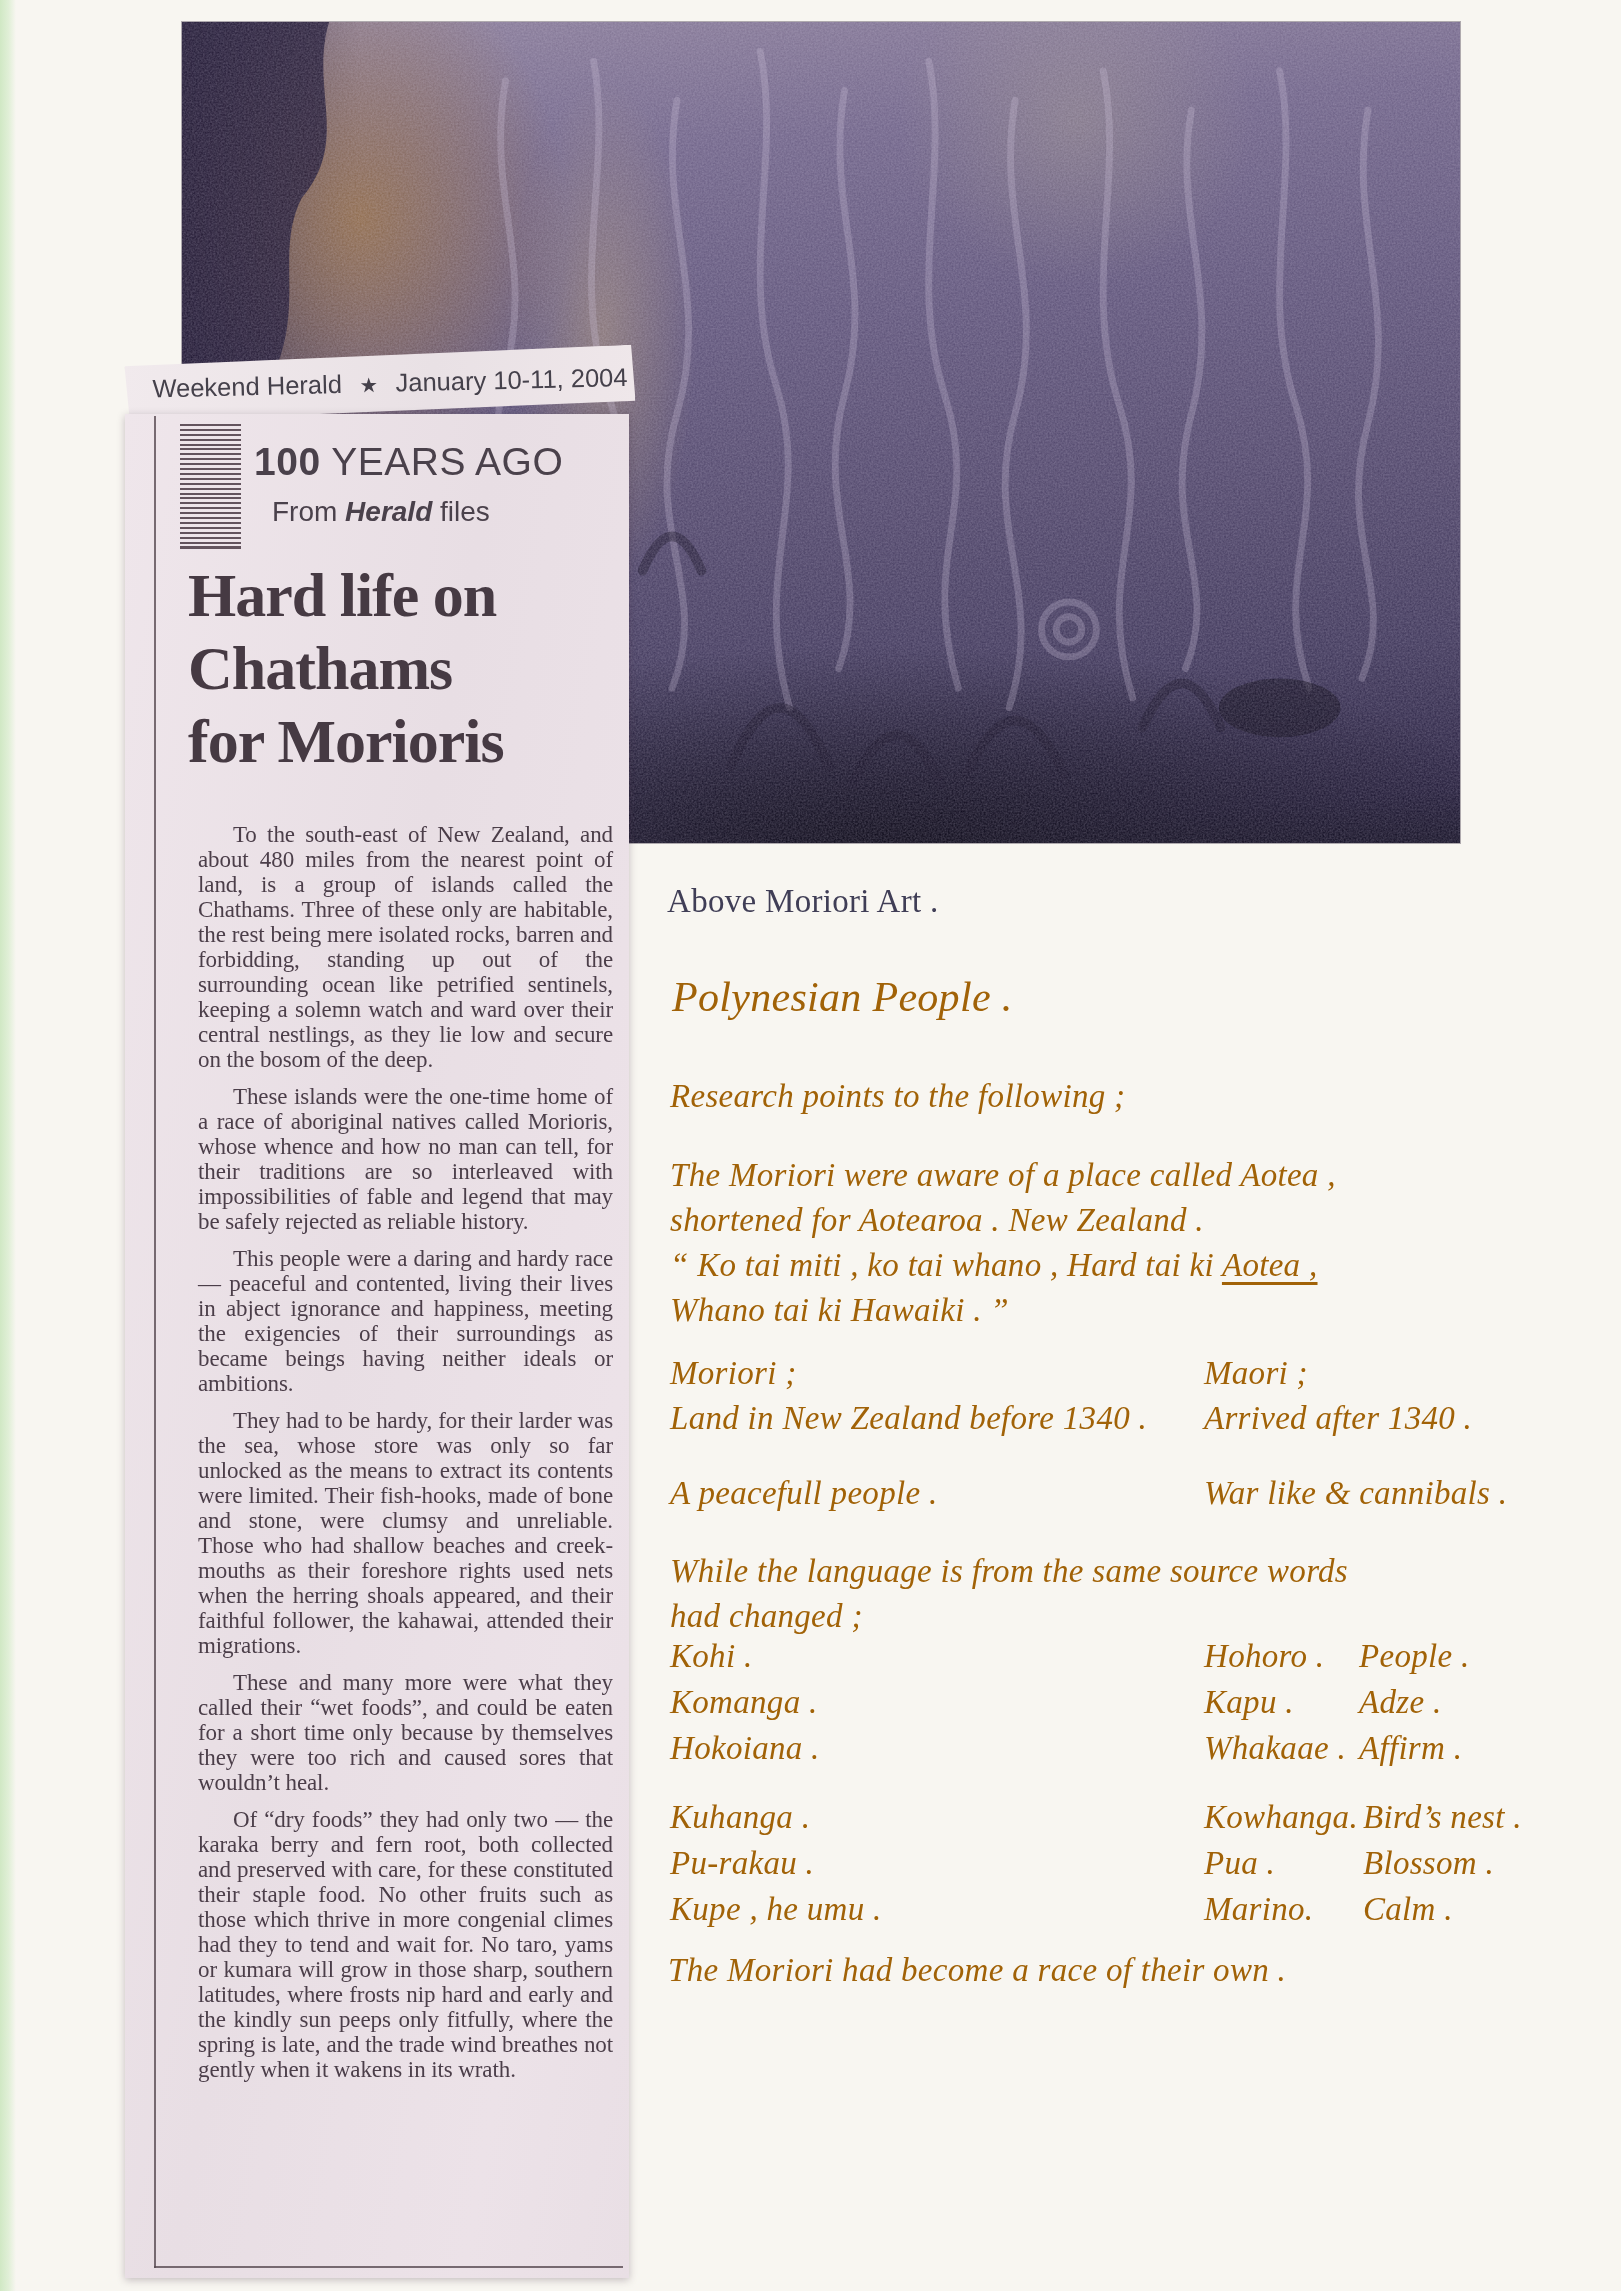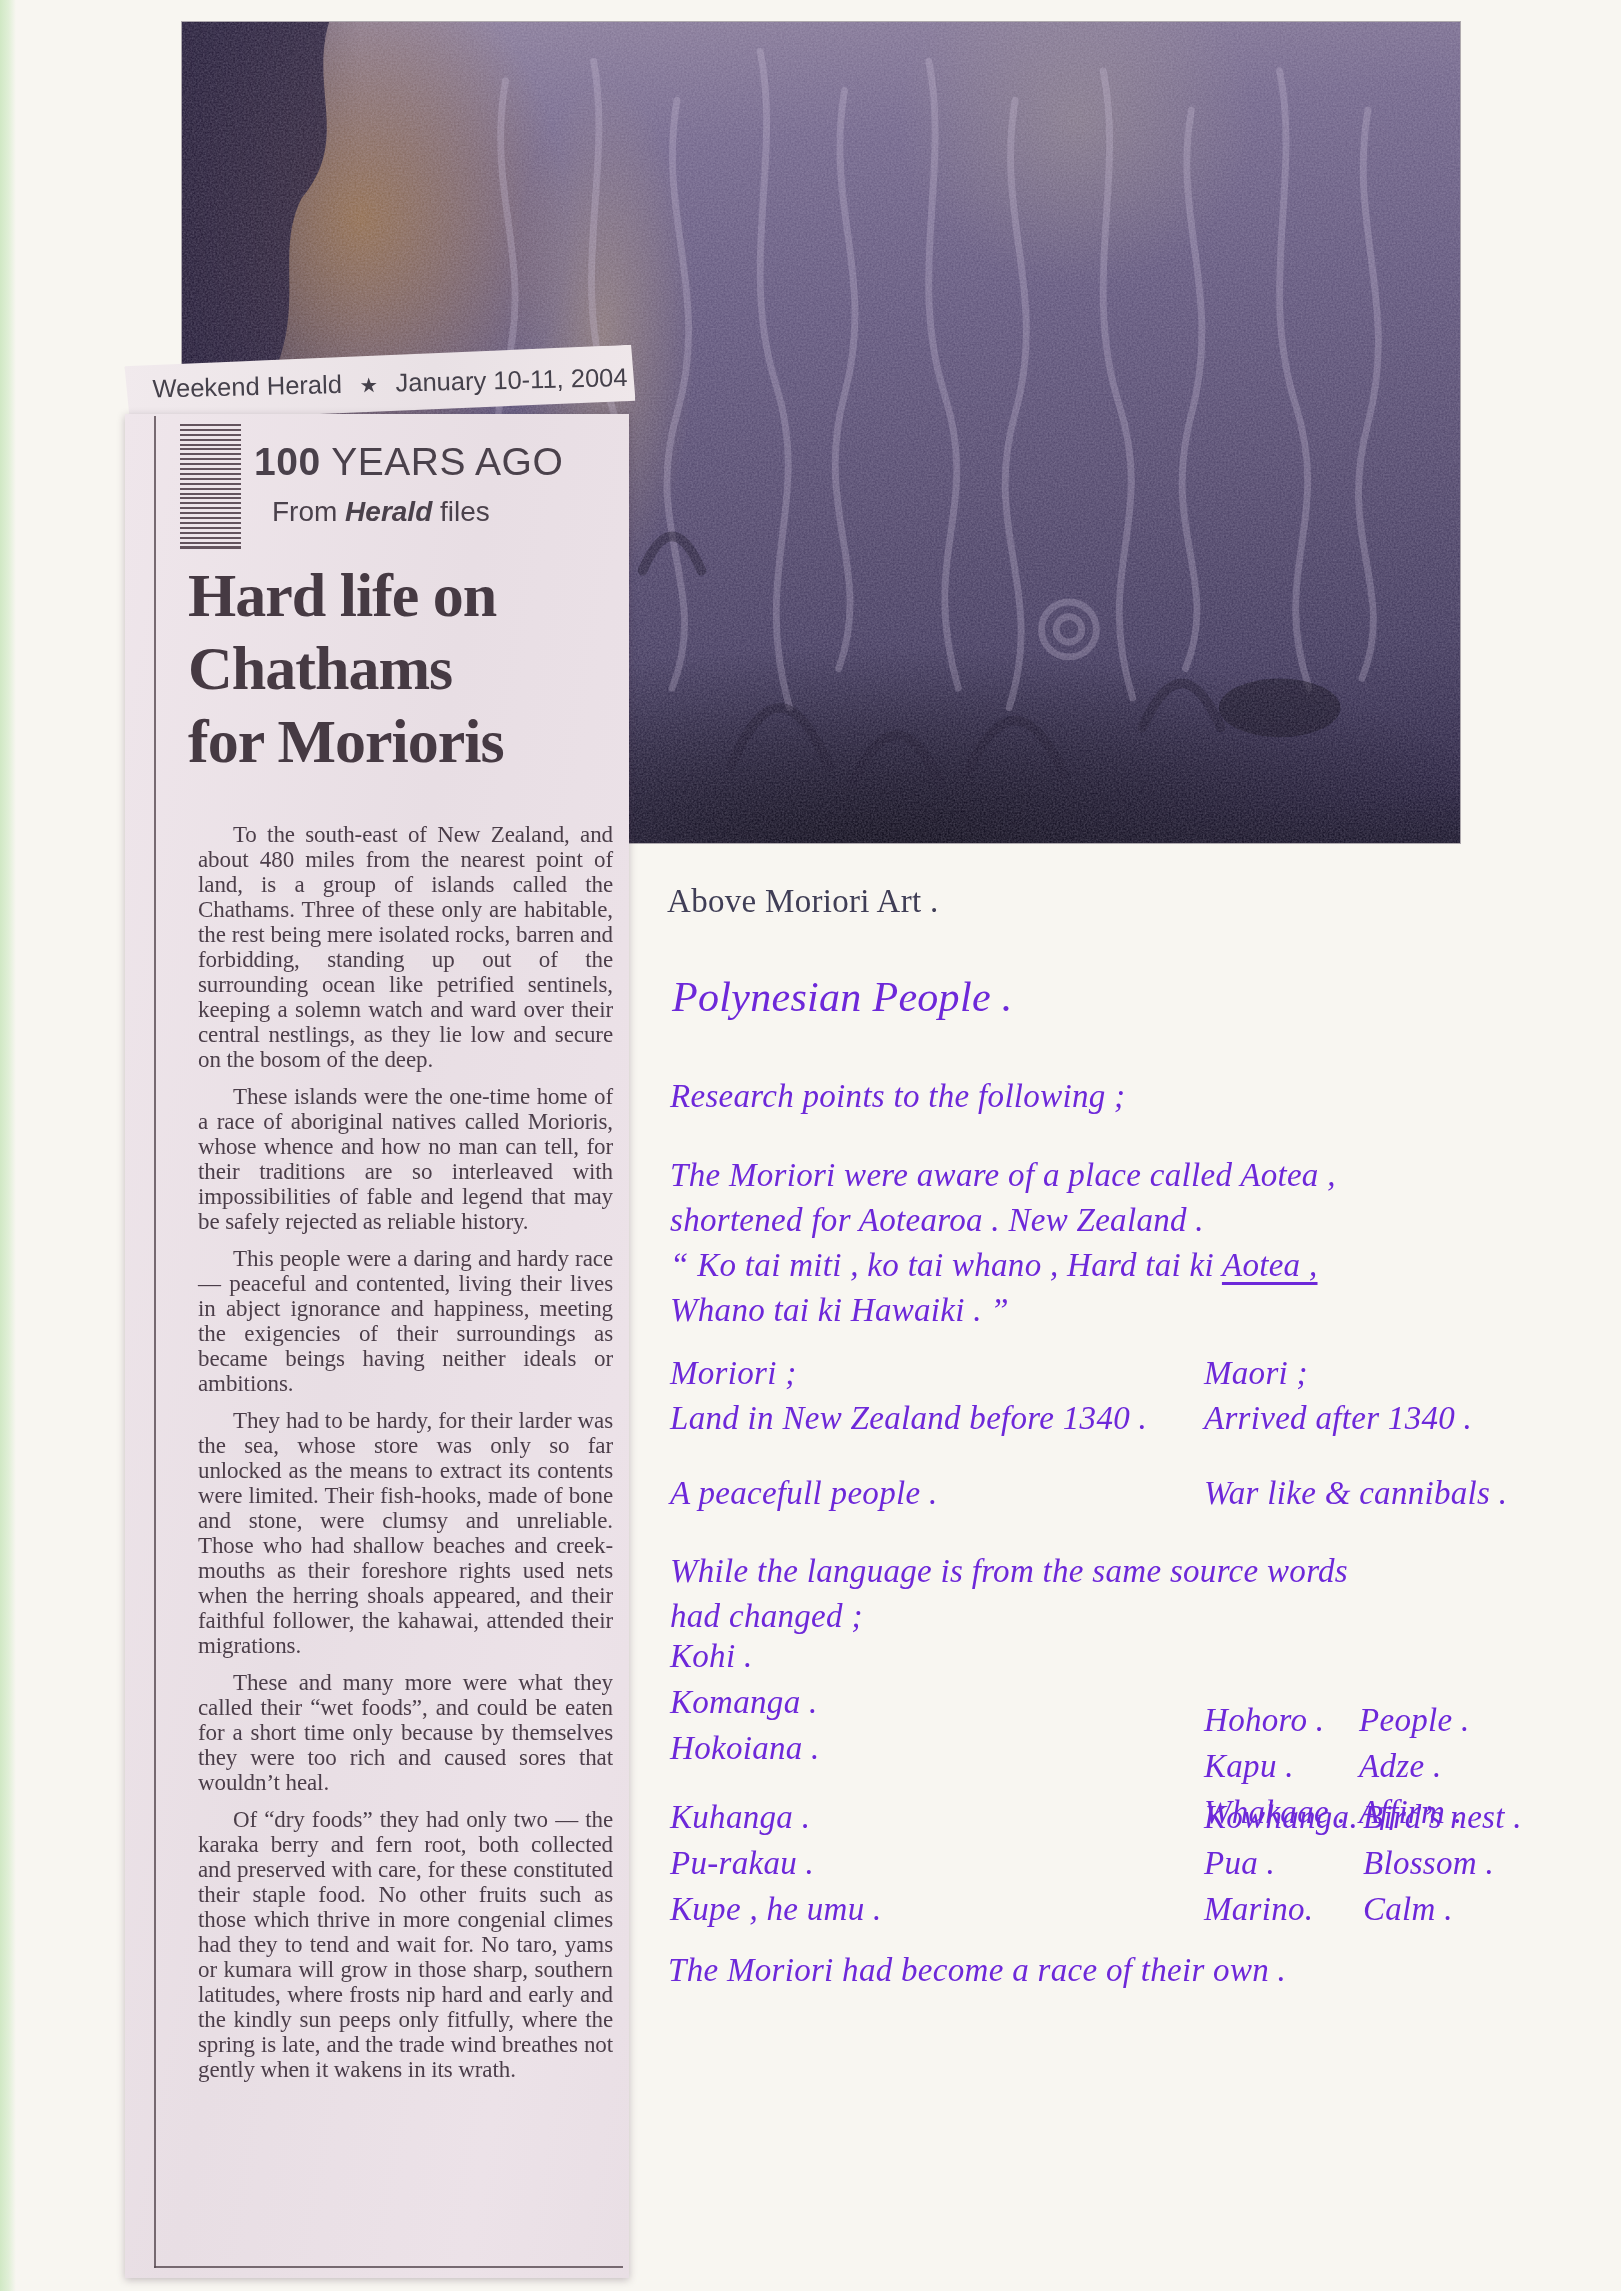--- a/index.html
+++ b/index.html
@@ -47,34 +47,34 @@
   .fromline { position:absolute; left:147px; top:82px; white-space:nowrap;
     font-family:"Liberation Sans","DejaVu Sans",sans-serif; font-size:28px; color:#4a414b; }
   .fromline .brand { font-weight:700; font-style:italic; }
   .headline { position:absolute; left:63px; top:145px; width:437px; margin:0;
     font-size:62px; line-height:73px; font-weight:700; letter-spacing:-1px; color:#463a43; }
   .bodycol { position:absolute; left:61px; top:396px; width:439px;
     font-size:23px; line-height:25px; text-align:justify; color:#4b3e49; letter-spacing:-0.1px; }
   .bodycol p { margin:12px; text-indent:35px; }
 
   
-  .note { position:absolute; font-style:italic; font-size:33px; color:#6d28d9;
+  .note { position:absolute; font-style:italic; font-size:33px; color:#a16207;
     white-space:nowrap; letter-spacing:0.3px; }
   .note-caption { left:667px; top:883px; font-style:normal; font-size:33px; color:#403e56; }
   .note-heading { left:672px; top:973px; font-size:42px; }
   .note-research { left:670px; top:1078px; }
   .note-aotea { left:670px; top:1153px; line-height:45px; }
   .note-aotea .u { text-decoration:underline; text-underline-offset:5.9px; }
   .note-moriori { left:670px; top:1351px; line-height:45px; }
   .note-maori { left:1204px; top:1351px; line-height:45px; }
   .note-peace-left { left:670px; top:1475px; }
   .note-peace-right { left:1204px; top:1475px; }
   .note-langintro { left:670px; top:1549px; line-height:45px; }
   .note-list-left1 { left:670px; top:1633px; line-height:46px; }
-  .note-list-right1 { left:1204px; top:1697px; line-height:46px; display:grid; grid-template-columns:155px auto;font-family:Liberation Serif, serif; }
+  .note-list-right1 { left:1204px; top:1633px; line-height:46px; display:grid; grid-template-columns:155px auto;font-family:Liberation Serif, serif; }
   .note-list-left2 { left:670px; top:1794px; line-height:46px; }
   .note-list-right2 { left:1204px; top:1794px; line-height:46px; display:grid; grid-template-columns:159px auto; }
   .note-closing { left:668px; top:1952px; }
 </style>
 </head>
 <body>
 
 <div class="page">
 
   <div class="edge-green"></div>

